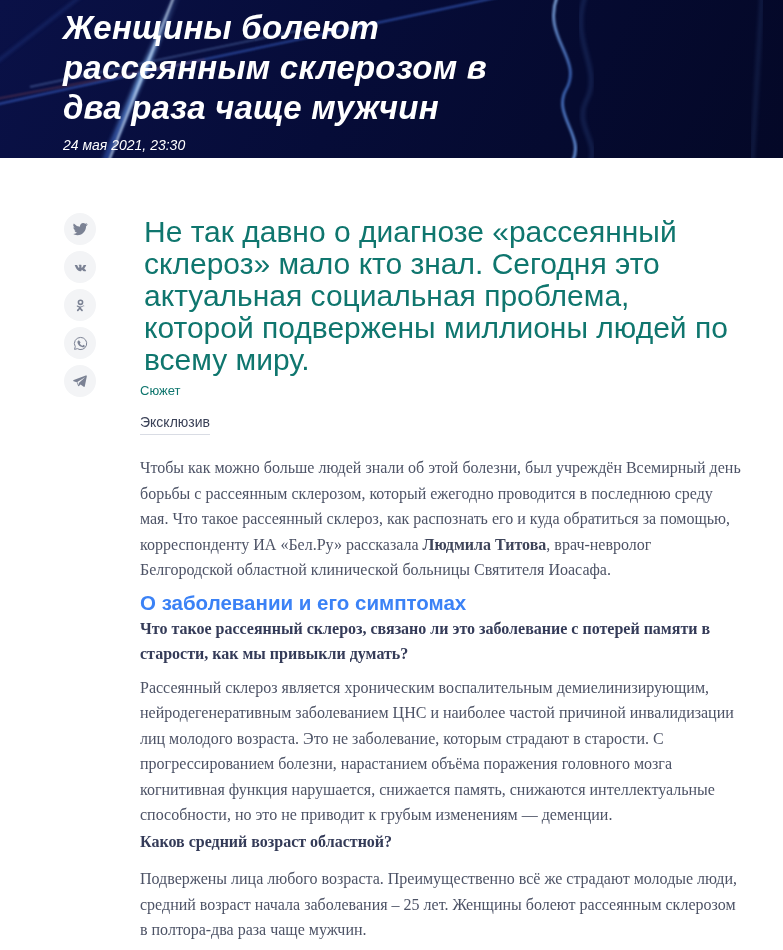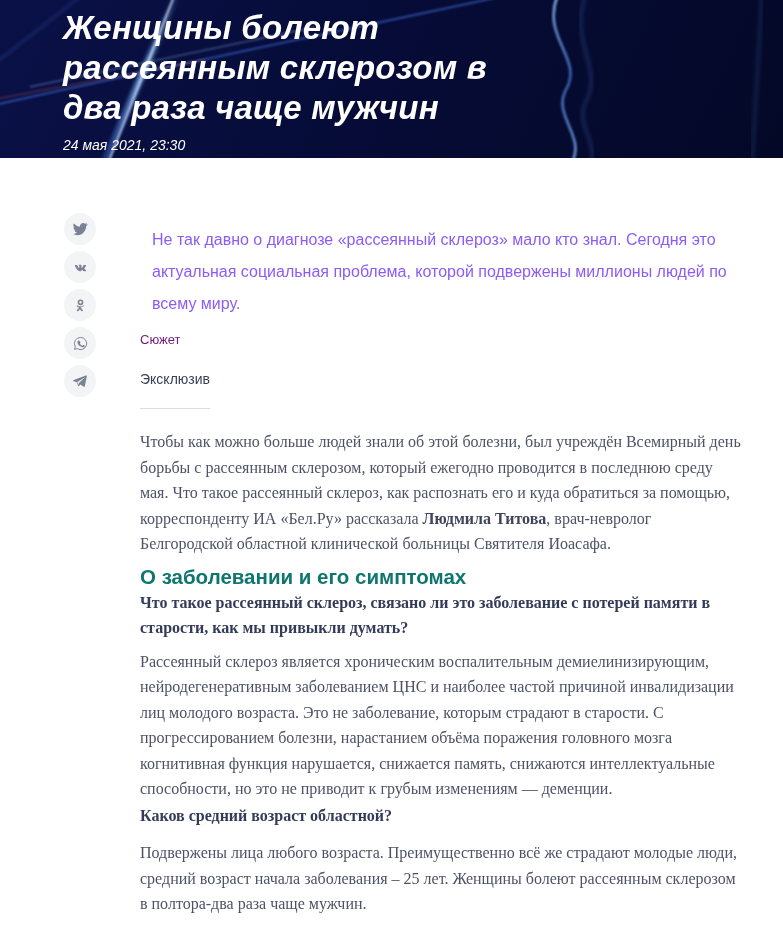--- a/index.html
+++ b/index.html
@@ -43,42 +43,42 @@
     cursor: pointer;
   }
   .share-btn svg { display: block; }
   .ic-fill { fill: #7b8294; }
   .ic-stroke { fill: none; stroke: #7b8294; }
 
   
   .content { margin-left: 140px; width: 604px; padding-top: 54px; }
 
   .lead {
-    margin: 12px; font-size: 16px; line-height: 32px;
-    color: #8b5cf6; font-weight: 400;
+    margin: 4px; font-size: 30px; line-height: 32px;
+    color: #0f766e; font-weight: 400;
   }
 
   .story { margin-top: 7px; }
-  .story-label { font-size: 13px; color: #701a75; }
+  .story-label { font-size: 13px; color: #0f766e; }
   .story-link {
-    display: inline-block; margin-top: 24px; padding-bottom: 21px;
+    display: inline-block; margin-top: 16px; padding-bottom: 4px;
     font-size: 14px; color: #3a4157; text-decoration: none;
     border-bottom: 1px solid #d9dce4; cursor: pointer;
   }
 
   .body-p {
     margin: 20px 0 0; font-size: 16px; line-height: 25.5px;
     color: #4d5366;
     font-family: Liberation Serif, serif;
   }
   .body-p .author { font-weight: 700; color: #3e4459; }
 
   .section-h {
     margin: 7px 0 0; font-size: 20.5px; line-height: 26px;
-    color: #0f766e; font-weight: 700;
+    color: #3b82f6; font-weight: 700;
   }
 
   .question {
     margin: 0 0 0; font-size: 16px; line-height: 25.5px;
     color: #343b58; font-weight: 700;
   }
   .answer { margin: 8px 0 1px; }
   .answer-last { margin: 12px 0 0; }
 </style>
 </head>

